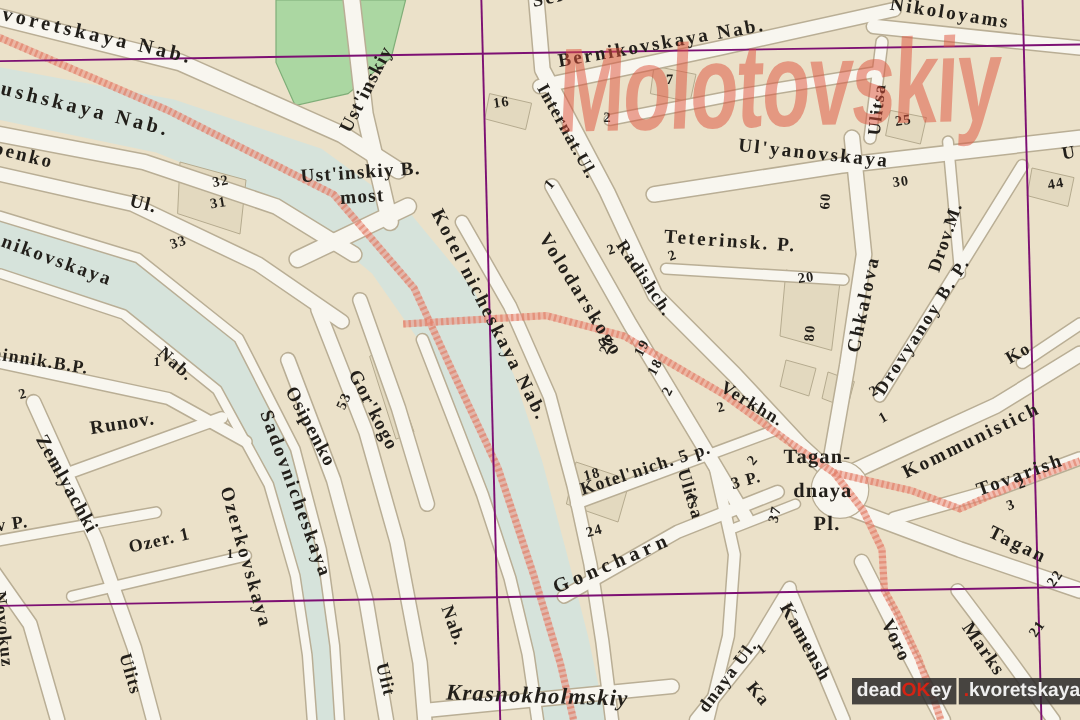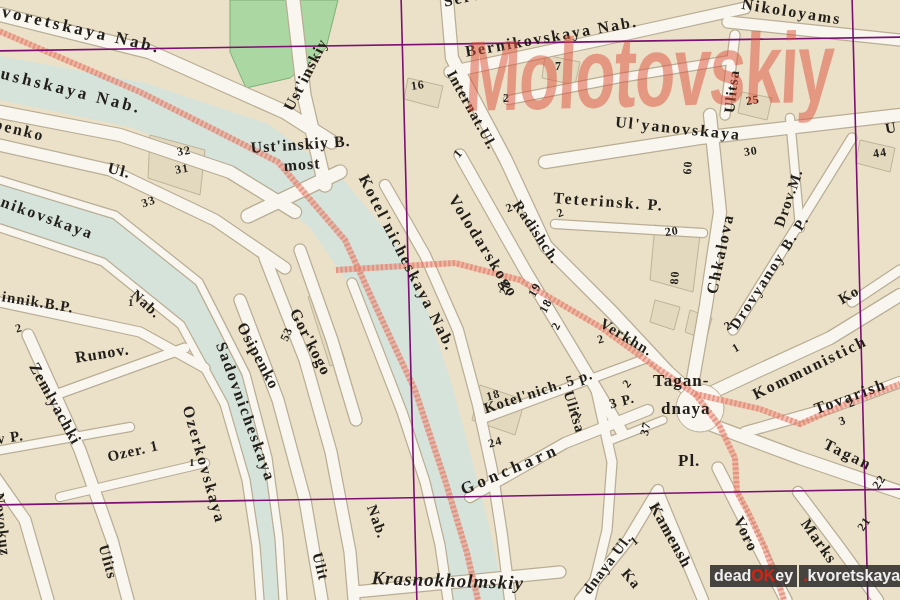--- a/index.html
+++ b/index.html
@@ -193,21 +193,21 @@
       <div class="lbl" style="left: 575px; top: 389px; font-size: 15px; transform: rotate(73deg); letter-spacing: 1px;">Ulitsa</div>
       <div class="lbl" style="left: 458px; top: 482px; font-size: 17px; transform: rotate(-23deg); letter-spacing: 4px;">Goncharn</div>
       <div class="lbl" style="left: 485px; top: 391px; font-size: 12px; transform: rotate(-15deg);">18</div>
       <div class="lbl" style="left: 487px; top: 438px; font-size: 12px; transform: rotate(-15deg);">24</div>
       <div class="lbl" style="left: 596px; top: 334px; font-size: 12px; transform: rotate(-15deg);">2</div>
       <div class="lbl" style="left: 620px; top: 382px; font-size: 12px; transform: rotate(-50deg);">2</div>
       <div class="lbl" style="left: 570px; top: 414px; font-size: 12px; transform: rotate(-60deg);">2</div>
       <div class="lbl" style="left: 638px; top: 434px; font-size: 12px; transform: rotate(-77deg);">37</div>
       <div class="lbl" style="left: 653px; top: 372px; font-size: 17px;">Tagan-</div>
       <div class="lbl" style="left: 661px; top: 400px; font-size: 17px;">dnaya</div>
-      <div class="lbl" style="left: 678px; top: 428px; font-size: 17px; margin-top: 24px;">Pl.</div>
+      <div class="lbl" style="left: 678px; top: 428px; font-size: 17px;">Pl.</div>
       <div class="lbl" style="left: 750px; top: 388px; font-size: 16px; transform: rotate(-26deg); letter-spacing: 2px;">Kommunistich</div>
       <div class="lbl" style="left: 836px; top: 294px; font-size: 15px; transform: rotate(-30deg);">Ko</div>
       <div class="lbl" style="left: 812px; top: 402px; font-size: 16px; transform: rotate(-20deg); letter-spacing: 2px;">Tovarish</div>
       <div class="lbl" style="left: 846px; top: 398px; font-size: 12px; transform: rotate(-20deg);">2</div>
       <div class="lbl" style="left: 837px; top: 416px; font-size: 12px; transform: rotate(-20deg);">3</div>
       <div class="lbl" style="left: 828px; top: 436px; font-size: 16px; transform: rotate(26deg); letter-spacing: 2px;">Tagan</div>
       <div class="lbl" style="left: 870px; top: 484px; font-size: 12px; transform: rotate(-55deg);">22</div>
       <div class="lbl" style="left: 855px; top: 526px; font-size: 12px; transform: rotate(-55deg);">21</div>
       <div class="lbl" style="left: 811px; top: 516px; font-size: 16px; transform: rotate(55deg); letter-spacing: 1px;">Marks</div>
       <div class="lbl" style="left: 745px; top: 514px; font-size: 16px; transform: rotate(64deg); letter-spacing: 1px;">Voro</div>

